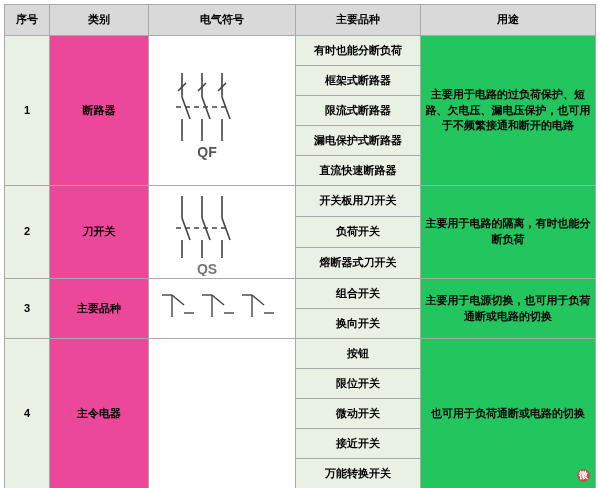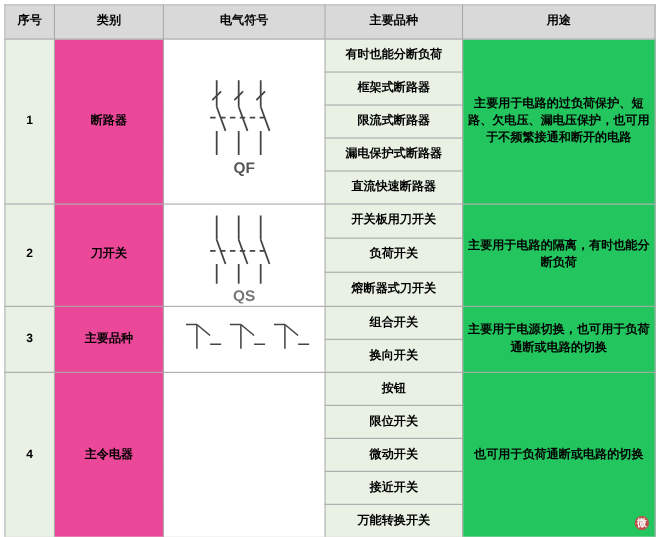--- a/index.html
+++ b/index.html
@@ -64,21 +64,21 @@
     font-size: 11.5px;
     padding: 4px 8px;
     line-height: 1.75;
   }
   .symwrap {
     position: relative;
     height: 100%;
     width: 100%;
     display: flex;
     align-items: center;
-    justify-content: center;
+    justify-content: flex-start;
   }
   .sym-svg { display: block; }
   .wm {
     position: absolute;
     right: 10px;
     bottom: 6px;
     display: flex;
     align-items: center;
     gap: 4px;
     font-size: 11px;

